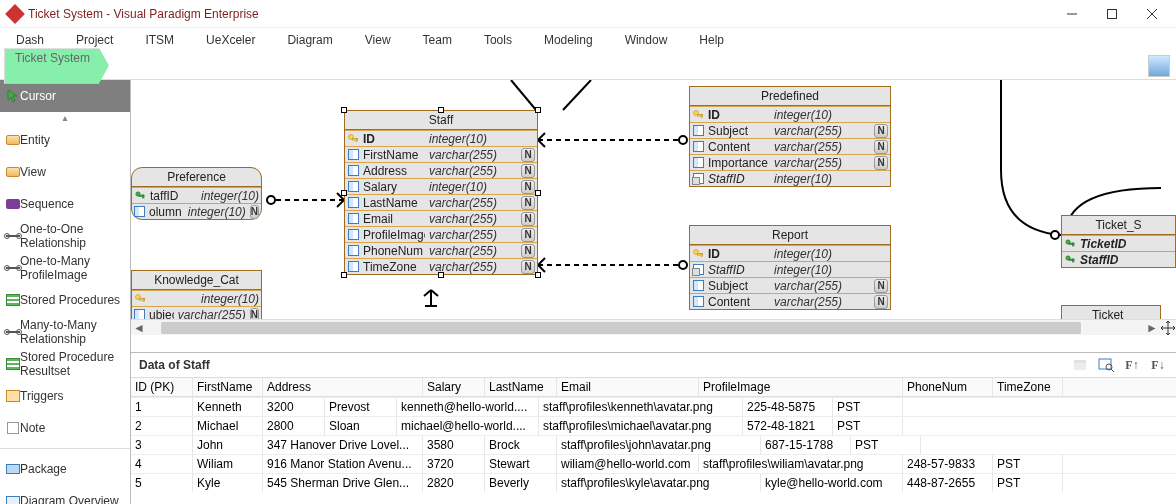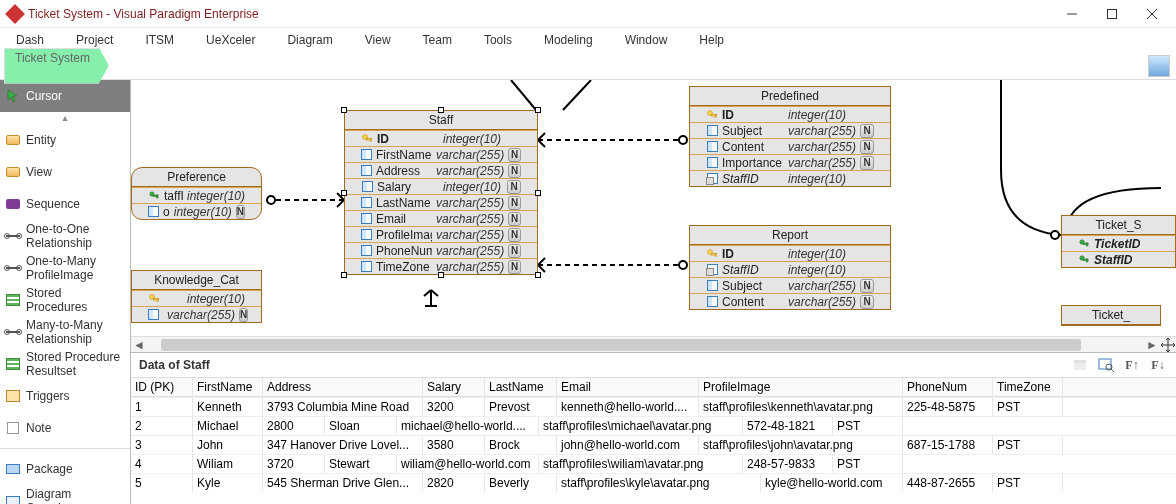--- a/index.html
+++ b/index.html
@@ -13,21 +13,21 @@
 
 .menubar { height: 24px; display: flex; align-items: center; gap: 0; background: #fff; }
 .menubar .menu-item { padding: 0 16px; color: #333; cursor: default; }
 
 .breadcrumb-row { height: 28px; display: flex; align-items: center; background: #fff; border-bottom: 1px solid #ddd; }
 .breadcrumb { padding: 2px 18px 18px 10px; border: 1px solid #e0e0e0; background: #86efac; color: #666; clip-path: polygon(0 0, calc(100% - 10px) 0, 100% 50%, calc(100% - 10px) 100%, 0 100%); margin-left: 4px; }
 .tool-icon { width: 22px; height: 22px; border: 1px solid #ccc; background: linear-gradient(#cfe8ff, #6fa8dc); margin-right: 6px; }
 
 .workspace { display: flex; height: 424px; }
 .palette { width: 131px; border-right: 1px solid #bbb; background: #fff; overflow: hidden; }
-.palette-item { height: 32px; display: flex; align-items: center; padding: 0 6px; gap: 6px; color: #333; }
+.palette-item { height: 32px; display: flex; align-items: center; padding: 0 6px; color: #333; }
 .palette-item.sel { background: #7f7f7f; color: #fff; }
 .palette-item .p-ico { width: 14px; height: 14px; display: inline-flex; align-items: center; justify-content: center; }
 .ico-cursor svg { fill: #3cb043; stroke: #1e6b22; stroke-width: 0.6; }
 .ico-entity, .ico-view { width: 14px; height: 10px; border: 1px solid #c78a2a; border-radius: 2px; background: linear-gradient(#ffe0a8, #f3b95f); }
 .ico-seq { width: 14px; height: 10px; border-radius: 2px; background: #7d3c98; }
 .ico-rel { width: 14px; height: 2px; background: #555; position: relative; }
 .ico-rel::before, .ico-rel::after { content:""; position:absolute; width:4px; height:4px; border:1px solid #555; border-radius:50%; top:-2px; }
 .ico-rel::before { left:-2px; } .ico-rel::after { right:-2px; }
 .ico-sp { width:14px; height:12px; background: repeating-linear-gradient(#5cb85c 0 2px, #fff 2px 4px); border:1px solid #3a8a3a; }
 .ico-trg { width:14px; height:12px; border:1px solid #c78a2a; background:#ffe0a8; }
@@ -40,21 +40,21 @@
 .palette-sep { display:flex; justify-content:center; color:#888; font-size:10px; height:12px; }
 .palette-hr { height:1px; background:#ddd; margin:4px 0; }
 
 .canvas-wrap { flex:1; display:flex; flex-direction:column; }
 .canvas { flex:1; position:relative; overflow:hidden; background:#fff; }
 .canvas svg.wires { position:absolute; inset:0; pointer-events:none; }
 
 .ent { position:absolute; border:1px solid #a06a1f; background:#e5e5e5; }
 .ent.sel { outline:0; }
 .ent .ent-title { text-align:center; padding:2px 0; border-bottom:1px solid #a06a1f; color:#222; }
-.ent .row { display:flex; align-items:center; height:16px; padding:0 16px; gap:4px; border-top:1px solid #d8a54e; }
+.ent .row { display:flex; align-items:center; height:16px; padding:0 2px; gap:4px; border-top:1px solid #d8a54e; }
 .ent .row:first-of-type { border-top:none; }
 .ent .row .r-ico { width:12px; height:12px; display:inline-flex; align-items:center; justify-content:center; }
 .ico-key svg { fill:#ffd24d; stroke:#b8860b; stroke-width:0.5; }
 .ico-col { width:11px; height:11px; border:1px solid #3b7dbf; background:linear-gradient(90deg,#cfe8ff 40%, #fff 40%); }
 .ico-sub { position:relative; width:11px; height:11px; border:1px solid #3b7dbf; background:#fff; }
 .ico-sub::after { content:""; position:absolute; width:6px; height:6px; left:-2px; bottom:-2px; border:1px solid #888; background:#ddd; }
 .ico-fk svg { fill:#3cb043; stroke:#1e6b22; stroke-width:0.5; }
 .ent .row .r-name { width:62px; overflow:hidden; white-space:nowrap; color:#222; }
 .ent .row .r-type { flex:1; font-style:italic; color:#333; white-space:nowrap; }
 .badge-n { width:14px; height:14px; border-radius:3px; background:linear-gradient(#eee,#ccc); border:1px solid #999; color:#333; font-weight:bold; font-size:10px; display:flex; align-items:center; justify-content:center; margin-left:auto; }
@@ -62,21 +62,21 @@
 .handles span { position:absolute; width:6px; height:6px; background:#fff; border:1px solid #000; }
 .h-tl{top:0;left:0;} .h-tc{top:0;left:50%;margin-left:-3px;} .h-tr{top:0;right:0;}
 .h-ml{top:50%;left:0;margin-top:-3px;} .h-mr{top:50%;right:0;margin-top:-3px;}
 .h-bl{bottom:0;left:0;} .h-bc{bottom:0;left:50%;margin-left:-3px;} .h-br{bottom:0;right:0;}
 
 .hscroll { height:16px; background:#f4f4f4; border-top:1px solid #ddd; display:flex; }
 .hscroll .arrow { width:16px; display:flex; align-items:center; justify-content:center; color:#666; }
 .hscroll .track { flex:1; position:relative; }
 .hscroll .thumb { position:absolute; left:14px; top:2px; height:12px; width:920px; background:#ccc; border-radius:2px; }
 
-.panel { border-top:1px solid #bbb; background:#fff; height:152px; display:flex; flex-direction:column; }
+.panel { border-top:1px solid #bbb; background:#fff; height:152px; display:flex; flex-direction:column;margin-top:17px; }
 .panel-head { height:24px; display:flex; align-items:center; padding:0 8px; font-weight:bold; color:#333; }
 .panel-head .tools { margin-left:auto; display:flex; gap:6px; }
 .panel-head .tool { width:20px; height:20px; display:flex; align-items:center; justify-content:center; color:#555; font-weight:bold; border:1px solid transparent; }
 .panel-head .tool.faded { opacity:0.35; }
 .table { flex:1; overflow:hidden; border-top:1px solid #ddd; }
 .thead, .trow { display:flex; }
 .thead { background:#fafafa; border-bottom:1px solid #ddd; }
 .thead .th, .trow .td { padding:2px 4px; border-right:1px solid #e6e6e6; overflow:hidden; white-space:nowrap; text-overflow:ellipsis; }
 .trow:not(:first-child) { border-top:1px solid #eee; }
 
@@ -557,21 +557,20 @@
             <div class="th" style="width:62px">Salary</div>
             <div class="th" style="width:72px">LastName</div>
             <div class="th" style="width:142px">Email</div>
             <div class="th" style="width:204px">ProfileImage</div>
             <div class="th" style="width:90px">PhoneNum</div>
             <div class="th" style="width:70px">TimeZone</div>
           </div>
           <div class="trow">
             <div class="td" style="width:62px">1</div>
             <div class="td" style="width:70px">Kenneth</div>
-            <div class="td" style="width:160px">3793 Columbia Mine Road</div>
             <div class="td" style="width:62px">3200</div>
             <div class="td" style="width:72px">Prevost</div>
             <div class="td" style="width:142px">kenneth@hello-world....</div>
             <div class="td" style="width:204px">staff\profiles\kenneth\avatar.png</div>
             <div class="td" style="width:90px">225-48-5875</div>
             <div class="td" style="width:70px">PST</div>
           </div>
           <div class="trow">
             <div class="td" style="width:62px">2</div>
             <div class="td" style="width:70px">Michael</div>
@@ -581,28 +580,28 @@
             <div class="td" style="width:204px">staff\profiles\michael\avatar.png</div>
             <div class="td" style="width:90px">572-48-1821</div>
             <div class="td" style="width:70px">PST</div>
           </div>
           <div class="trow">
             <div class="td" style="width:62px">3</div>
             <div class="td" style="width:70px">John</div>
             <div class="td" style="width:160px">347 Hanover Drive  Lovel...</div>
             <div class="td" style="width:62px">3580</div>
             <div class="td" style="width:72px">Brock</div>
-            <div class="td" style="width:142px">john@hello-world.com</div>
             <div class="td" style="width:204px">staff\profiles\john\avatar.png</div>
             <div class="td" style="width:90px">687-15-1788</div>
             <div class="td" style="width:70px">PST</div>
           </div>
           <div class="trow">
             <div class="td" style="width:62px">4</div>
             <div class="td" style="width:70px">Wiliam</div>
+            <div class="td" style="width:160px">916 Manor Station Avenu...</div>
             <div class="td" style="width:62px">3720</div>
             <div class="td" style="width:72px">Stewart</div>
             <div class="td" style="width:142px">wiliam@hello-world.com</div>
             <div class="td" style="width:204px">staff\profiles\wiliam\avatar.png</div>
             <div class="td" style="width:90px">248-57-9833</div>
             <div class="td" style="width:70px">PST</div>
           </div>
           <div class="trow">
             <div class="td" style="width:62px">5</div>
             <div class="td" style="width:70px">Kyle</div>

